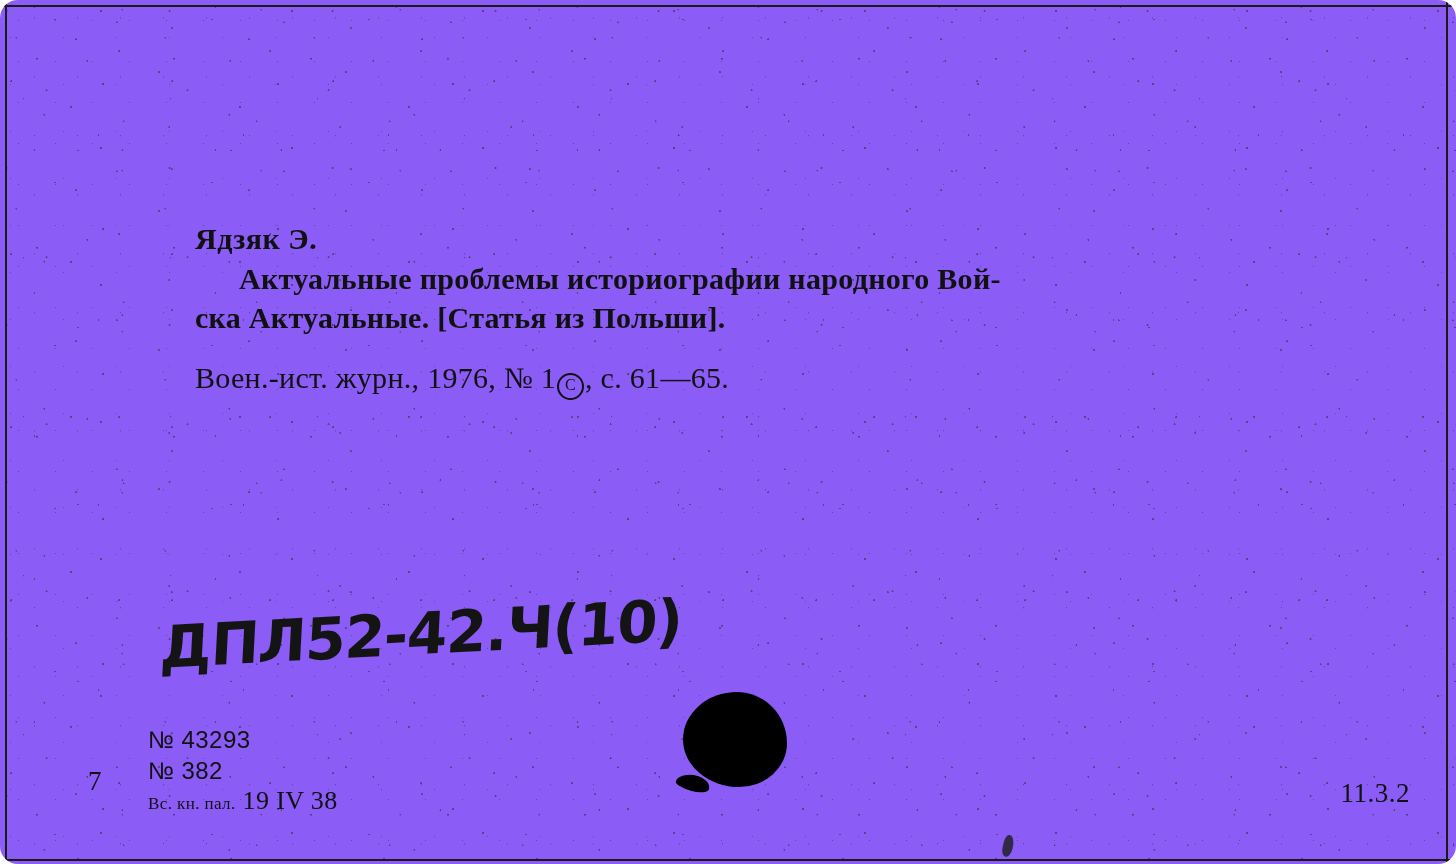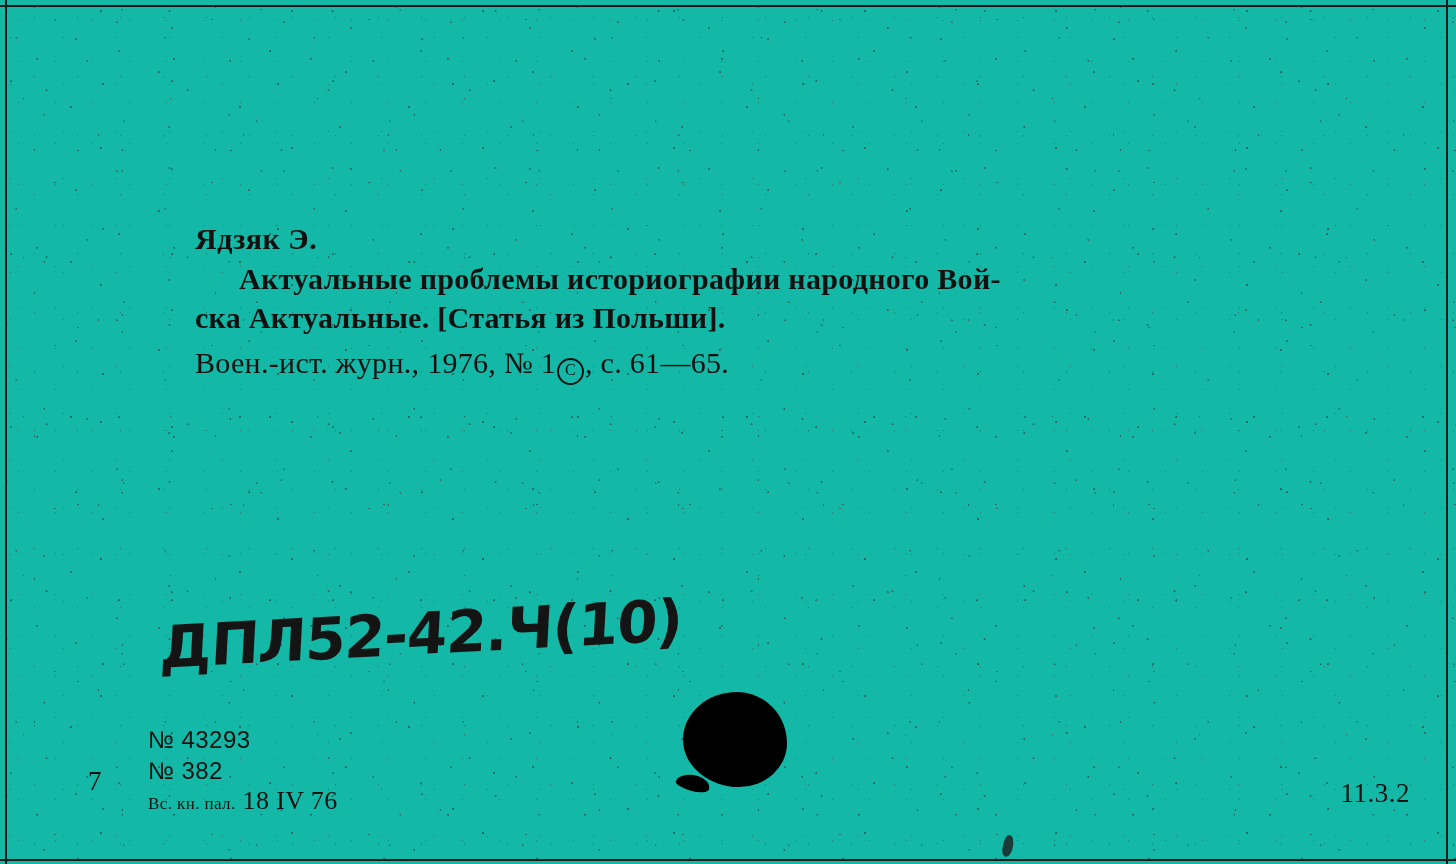--- a/index.html
+++ b/index.html
@@ -6,23 +6,24 @@
   html, body {
     margin: 0;
     padding: 0;
     background: #ffffff;
   }
   #card {
     position: relative;
     width: 1456px;
     height: 864px;
     overflow: hidden;
-    background: #14b8a6;
+    background: #8b5cf6;
     font-family: "Liberation Serif", serif;
     color: #111111;
+    border-radius: 18px;
   }
 
   
   .noise {
     position: absolute;
     inset: 0;
     pointer-events: none;
     opacity: 0.55;
     background-image:
       radial-gradient(circle at 4% 7%, #2a2a2a 0.9px, transparent 1.2px),
@@ -96,21 +97,21 @@
     line-height: 1.32;
     letter-spacing: 0.3px;
     margin-top: 2px;
     font-weight: bold;
   }
   .title .indent { display: inline-block; width: 44px; }
   .source {
     font-size: 30px;
     line-height: 1.32;
     letter-spacing: 0.3px;
-    margin-top: 5px;
+    margin-top: 20px;
   }
   .copymark {
     display: inline-block;
     width: 23px;
     height: 23px;
     border: 2px solid #111;
     border-radius: 50%;
     line-height: 20px;
     text-align: center;
     font-size: 16px;
@@ -227,21 +228,21 @@
   <div class="shelfmark">ДПЛ52-42.Ч(10)</div>
 
   <div class="acc-numbers">
     <div>№ 43293</div>
     <div>№ 382</div>
   </div>
   <div class="acc-prefix">7</div>
 
   <div class="palata">
     <span class="sm">Вс. кн. пал.</span>
-    <span>18 IV 76</span>
+    <span>19 IV 38</span>
   </div>
 
   <div class="code-right">11.3.2</div>
 
   <div class="blot"></div>
   <div class="blot-tail"></div>
   <div class="blot-drip"></div>
 
 </div>
 

